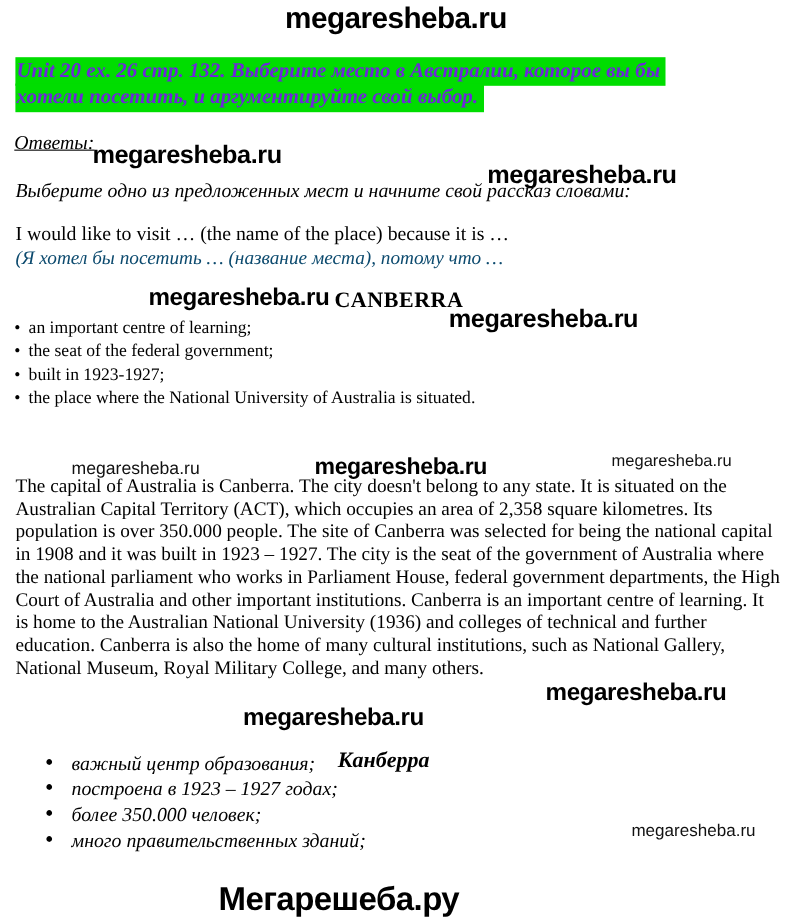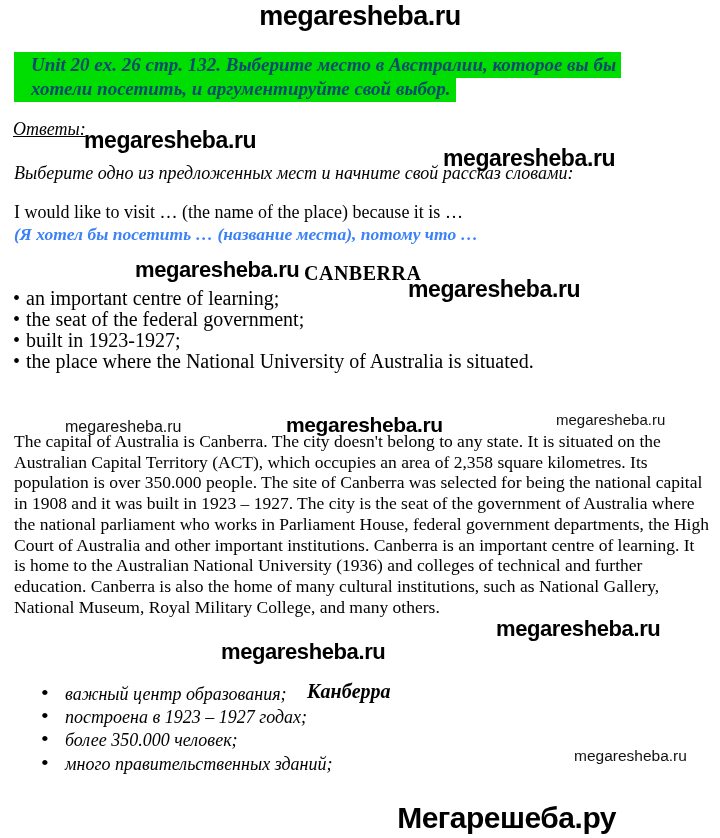--- a/index.html
+++ b/index.html
@@ -6,38 +6,38 @@
   .page{
     position:relative;width:720px;height:838px;overflow:hidden;background:#ffffff;
     font-family:"Liberation Serif",serif;color:#000;
   }
   .abs{position:absolute;}
   
   .wm{font-family:"Liberation Sans",sans-serif;font-weight:700;letter-spacing:-0.4px;white-space:nowrap;color:#000;}
   .wm-sm{font-family:"Liberation Sans",sans-serif;font-weight:400;letter-spacing:0;white-space:nowrap;color:#111;}
   
   .top-title{top:1px;left:0;width:720px;text-align:center;font-family:"Liberation Sans",sans-serif;font-weight:700;font-size:27px;letter-spacing:-0.5px;}
-  .footer-title{top:801px;left:0;width:616px;text-align:right;font-family:"Liberation Sans",sans-serif;font-weight:700;font-size:30px;letter-spacing:-0.5px;}
+  .footer-title{top:801px;left:0;width:616px;text-align:center;font-family:"Liberation Sans",sans-serif;font-weight:700;font-size:30px;letter-spacing:-0.5px;}
   
   .task-block{left:14px;top:53px;width:642px;font-size:19px;line-height:24px;font-weight:700;font-style:italic;}
-  .task-hl{background:#00dd00;color:#0c4a6e;padding:2px 5px 3px 17px;
+  .task-hl{background:#00dd00;color:#6d28d9;padding:2px 5px 3px 1px;
            -webkit-box-decoration-break:clone;box-decoration-break:clone;}
   
   .answers-label{left:13px;top:119px;font-size:18px;font-style:italic;text-decoration:underline;}
   .wm-after-label{left:84px;top:127px;font-size:23px;}
   .wm-right-1{left:443px;top:145px;font-size:23px;}
   .intro-line{left:14px;top:163px;font-size:18px;font-style:italic;}
   .phrase-en{left:14px;top:202px;font-size:18px;}
-  .phrase-ru{left:14px;top:224px;font-size:17.5px;font-style:italic;color:#3b82f6;font-weight:bold;}
+  .phrase-ru{left:14px;top:224px;font-size:17.5px;font-style:italic;color:#0c4a6e;}
   
   .wm-cb-left{left:135px;top:257px;font-size:22px;}
   .cb-heading{left:304px;top:262px;font-size:20px;font-weight:700;letter-spacing:0.5px;}
   .wm-cb-right{left:408px;top:276px;font-size:23px;}
   
-  .en-list{left:13px;top:288px;width:690px;list-style:none;margin:0;padding:0;font-size:20px;line-height:21px;}
+  .en-list{left:13px;top:288px;width:690px;list-style:none;margin:0;padding:0;font-size:16px;line-height:21px;}
   .en-list li{margin:0;padding:0 0 0 13px;position:relative;}
   .en-list li::before{content:"\2022";position:absolute;left:0;top:0;}
   
   .wm-row-left{left:65px;top:418px;font-size:16px;}
   .wm-row-center{left:286px;top:413px;font-size:21px;}
   .wm-row-right{left:556px;top:411px;font-size:15px;}
   
   .main-par{left:14px;top:431px;width:696px;font-size:17.5px;line-height:20.7px;text-align:left;}
   .wm-par-end{left:496px;top:616px;font-size:22px;}
   .wm-below-par{left:221px;top:639px;font-size:22px;}

